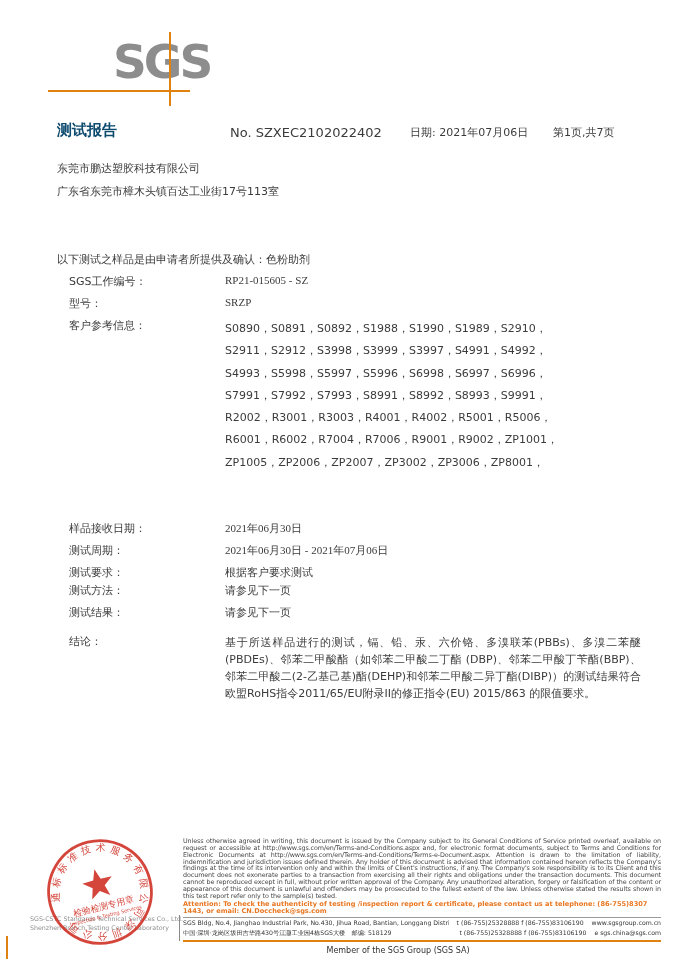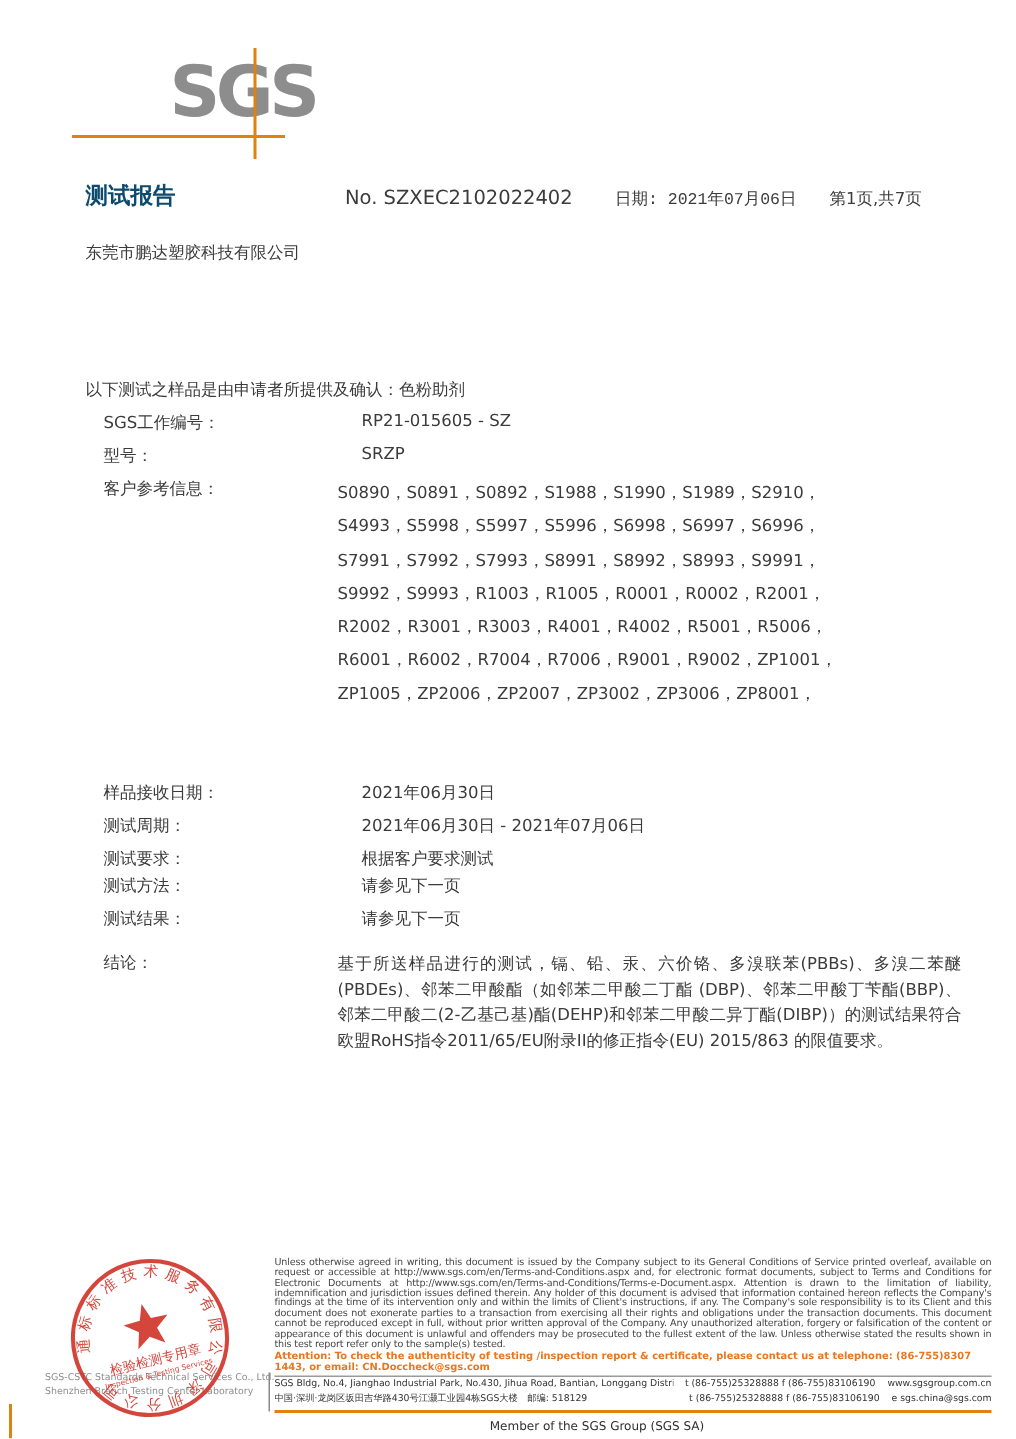--- a/index.html
+++ b/index.html
@@ -17,30 +17,30 @@
   .logo-text{
     left:86px;top:38px;
     font-size:47px;font-weight:900;letter-spacing:-3px;
     color:#8d8d8d;line-height:1;margin-left:27px;
   }
   .logo-hline{left:48px;top:90px;width:142px;height:2px;background:#e0820f;}
   .logo-vline{left:169px;top:32px;width:2px;height:74px;background:#e0820f;}
   
   .doc-title{left:57px;top:121px;font-size:15px;font-weight:bold;color:#0c4a6e;}
   .hdr-no{left:230px;top:125px;font-size:13px;}
-  .hdr-date{left:410px;top:125px;font-size:11px;font-family:Liberation Mono, monospace;}
+  .hdr-date{left:410px;top:125px;font-size:11px;}
   .hdr-page{left:553px;top:125px;font-size:11px;}
   
   .app-name{left:57px;top:161px;font-size:11px;}
   .app-addr{left:57px;top:184px;font-size:11px;}
   .statement{left:57px;top:252px;font-size:11px;}
   
   .frow{position:absolute;left:57px;width:585px;font-size:11px;}
   .frow .lbl{position:absolute;left:12px;top:0;white-space:nowrap;}
-  .frow .val{position:absolute;left:184px;top:0;white-space:nowrap;}
+  .frow .val{position:absolute;left:168px;top:0;white-space:nowrap;font-family:Liberation Serif, serif;}
   .frow .val-block{position:absolute;left:168px;top:0;width:416px;white-space:normal;}
   .ref-line{line-height:22.3px;white-space:nowrap;}
   .conclusion-text{line-height:17px;text-align:justify;white-space:normal;}
   
   .stamp-company{
     left:30px;top:914px;width:165px;
     font-size:6.3px;line-height:9px;color:#8f8f8f;
   }
   .stamp-wrap{left:44px;top:836px;width:112px;height:112px;transform:rotate(-14deg);}
   .footer-right{
@@ -72,40 +72,41 @@
   <div class="abs logo-text">SGS</div>
   <div class="abs logo-hline"></div>
   <div class="abs logo-vline"></div>
 
   <div class="abs doc-title">测试报告</div>
   <div class="abs hdr-no">No. SZXEC2102022402</div>
   <div class="abs hdr-date">日期: 2021年07月06日</div>
   <div class="abs hdr-page">第1页,共7页</div>
 
   <div class="abs app-name">东莞市鹏达塑胶科技有限公司</div>
+  <div class="abs app-addr">广东省东莞市樟木头镇百达工业街17号113室</div>
 
   <div class="abs statement">以下测试之样品是由申请者所提供及确认：色粉助剂</div>
 
   <div class="frow" style="top:274px">
     <span class="lbl">SGS工作编号：</span>
     <span class="val">RP21-015605 - SZ</span>
   </div>
 
   <div class="frow" style="top:296px">
     <span class="lbl">型号：</span>
     <span class="val">SRZP</span>
   </div>
 
   <div class="frow" style="top:318px">
     <span class="lbl">客户参考信息：</span>
     <div class="val-block">
       <div class="ref-line">S0890，S0891，S0892，S1988，S1990，S1989，S2910，</div>
+      <div class="ref-line">S2911，S2912，S3998，S3999，S3997，S4991，S4992，</div>
       <div class="ref-line">S4993，S5998，S5997，S5996，S6998，S6997，S6996，</div>
       <div class="ref-line">S7991，S7992，S7993，S8991，S8992，S8993，S9991，</div>
-      <div class="ref-line">S9992，S9993，R1003，R1005，R0001，R0002，R2001，</div>
       <div class="ref-line">R2002，R3001，R3003，R4001，R4002，R5001，R5006，</div>
       <div class="ref-line">R6001，R6002，R7004，R7006，R9001，R9002，ZP1001，</div>
       <div class="ref-line">ZP1005，ZP2006，ZP2007，ZP3002，ZP3006，ZP8001，</div>
     </div>
   </div>
 
   <div class="frow" style="top:521px">
     <span class="lbl">样品接收日期：</span>
     <span class="val">2021年06月30日</span>
   </div>

